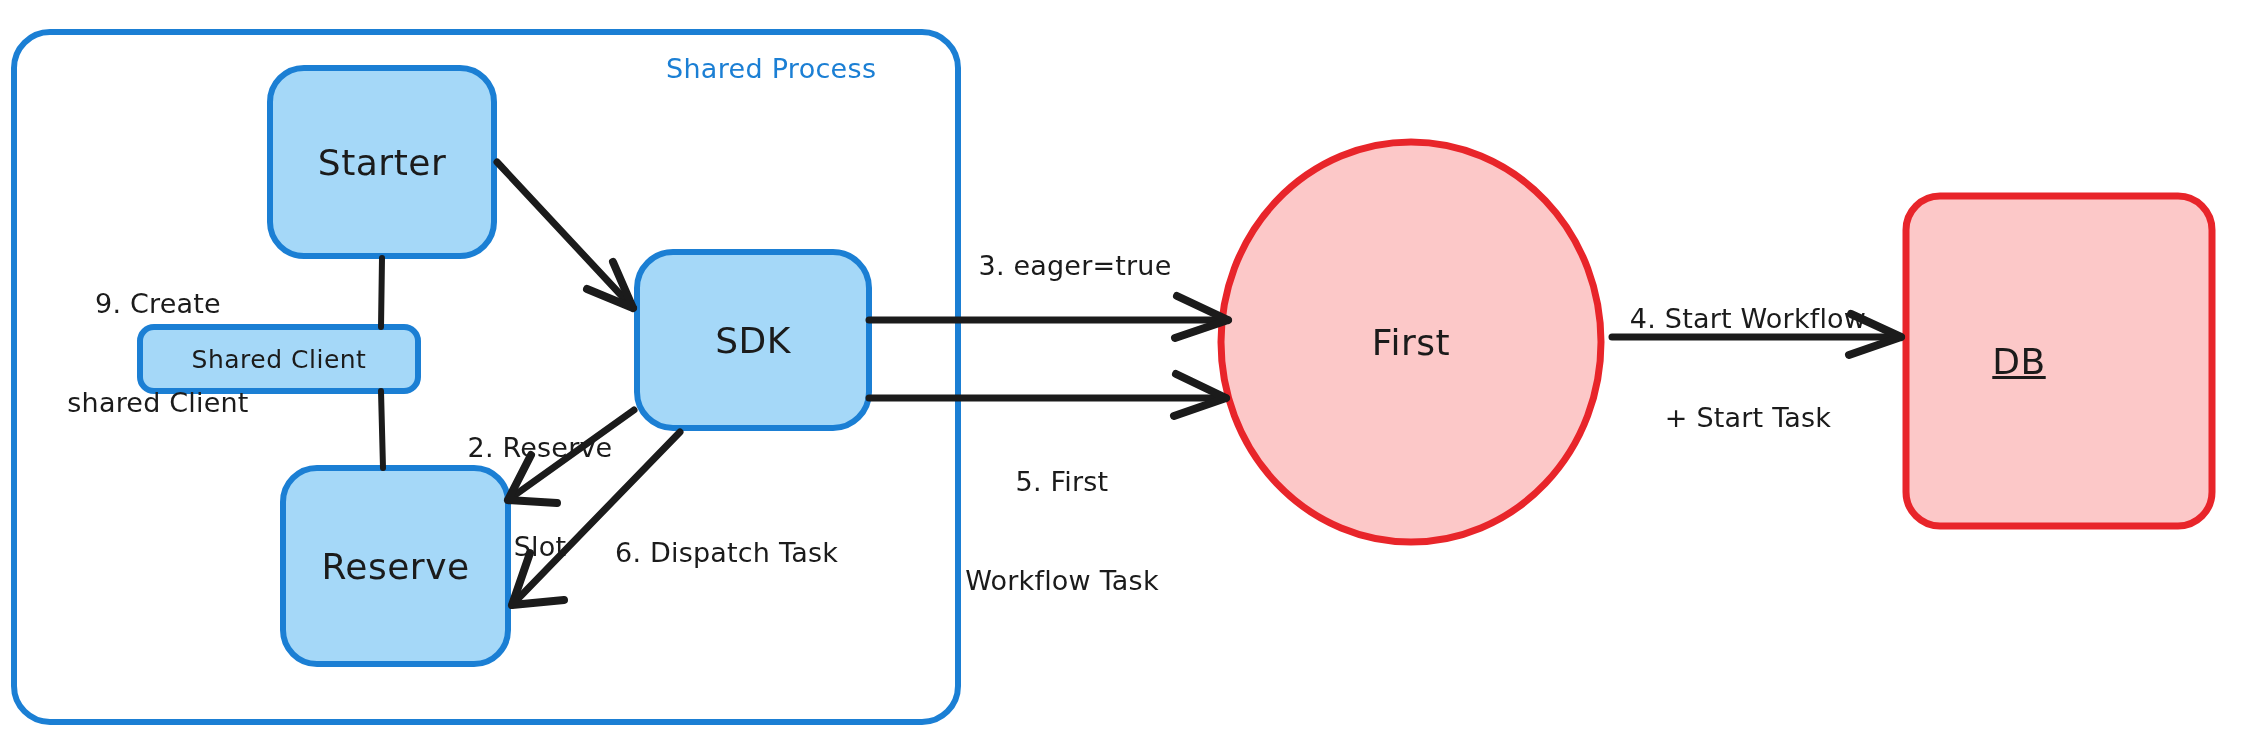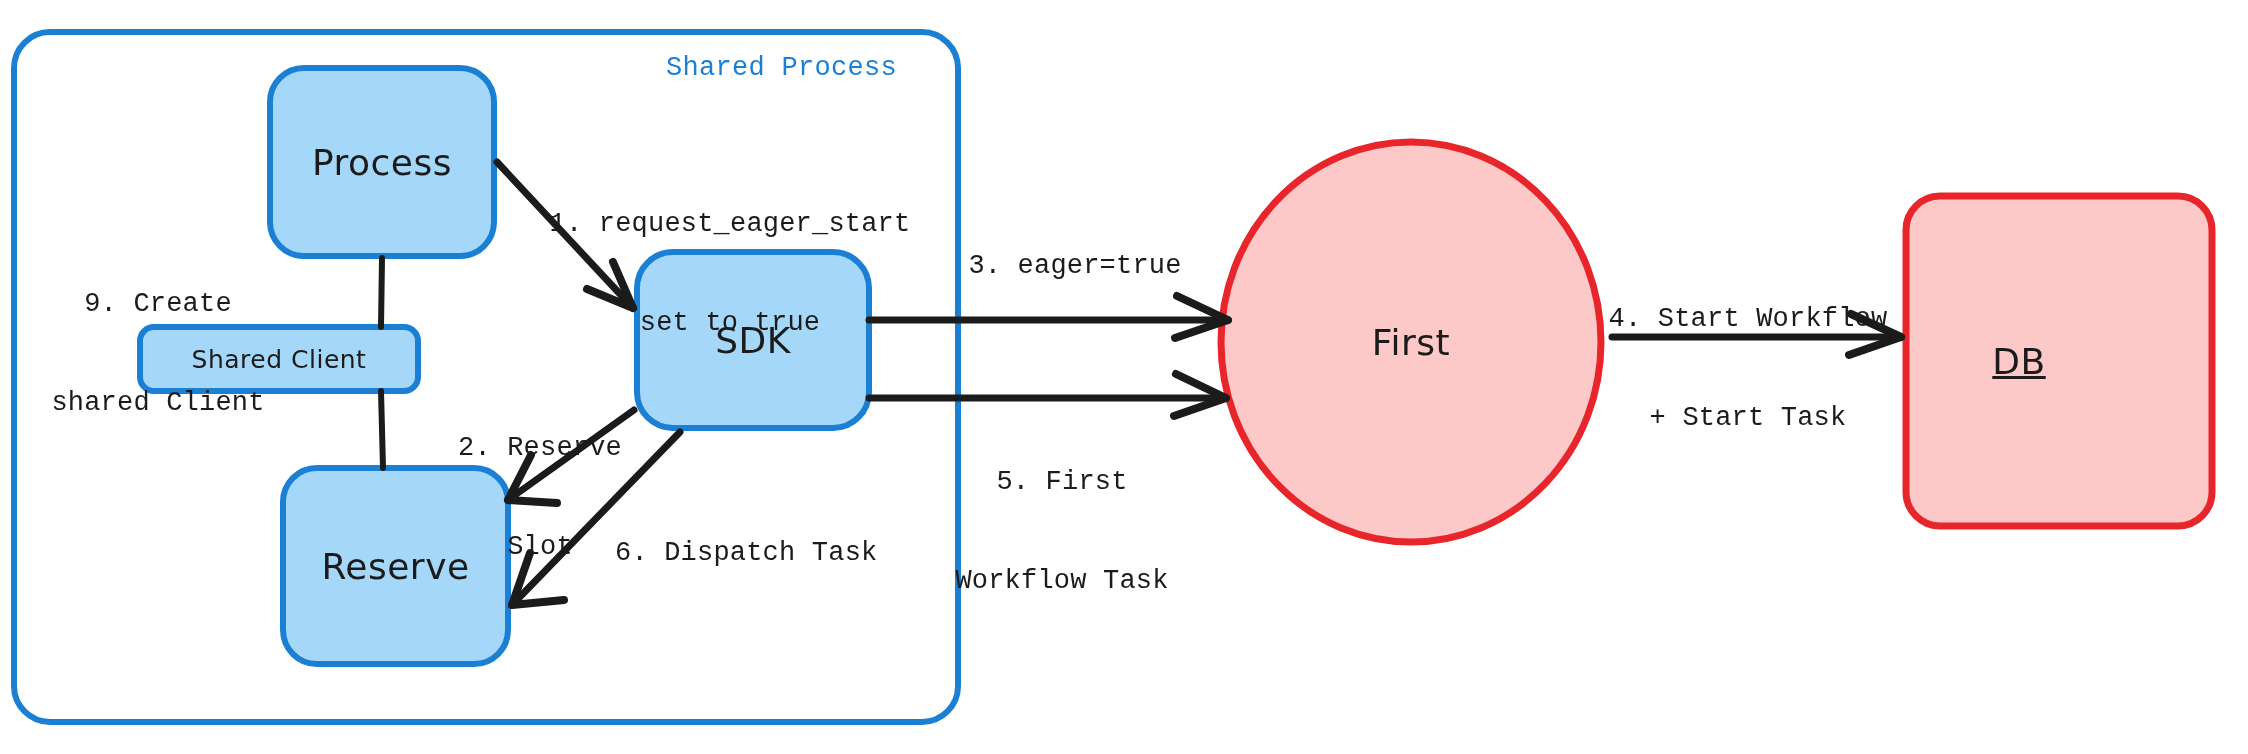--- a/index.html
+++ b/index.html
@@ -49,21 +49,21 @@
     letter-spacing: 0.2px;
   }
   .container-title {
     position: absolute;
     color: #1b7fd4;
     font-family: "DejaVu Sans", sans-serif;
     white-space: pre;
     letter-spacing: 0.3px;
   }
   .sz-xl { font-size: 36px; }
-  .sz-md { font-size: 27px; font-family: Liberation Mono, monospace; }
+  .sz-md { font-size: 27px; }
   .sz-sm { font-size: 25px; }
 </style>
 </head>
 <body>
 
 <div id="diagram-root">
 
   <svg id="diagram-svg" viewBox="0 0 2248 754" xmlns="http://www.w3.org/2000/svg">
 
     <rect x="14" y="32" width="944" height="690" rx="36" ry="36" fill="#ffffff" stroke="#1b7fd4" stroke-width="6"></rect>
@@ -98,41 +98,37 @@
 
     <path d="M 869 398 L 1226 398" fill="none" stroke="#1b1b1b" stroke-width="7" stroke-linecap="round"></path>
     <path d="M 1226 398 L 1176 374 M 1226 398 L 1174 416" fill="none" stroke="#1b1b1b" stroke-width="8" stroke-linecap="round"></path>
 
     <path d="M 1612 337 L 1901 337" fill="none" stroke="#1b1b1b" stroke-width="7" stroke-linecap="round"></path>
     <path d="M 1901 337 L 1851 314 M 1901 337 L 1849 355" fill="none" stroke="#1b1b1b" stroke-width="8" stroke-linecap="round"></path>
   </svg>
 
   <div class="container-title sz-md" style="left:666px; top:53px;">Shared Process</div>
 
-  <div class="node-label sz-xl" style="left:270px; top:68px; width:224px; height:188px;">Process</div>
+  <div class="node-label sz-xl" style="left:270px; top:68px; width:224px; height:188px;">Starter</div>
 
   <div class="node-label sz-sm" style="left:140px; top:327px; width:278px; height:64px;">Shared Client</div>
 
   <div class="node-label sz-xl" style="left:283px; top:468px; width:225px; height:196px;">Reserve</div>
 
   <div class="node-label sz-xl" style="left:637px; top:252px; width:232px; height:176px;">SDK</div>
 
   <div class="node-label sz-xl" style="left:1221px; top:242px; width:380px; height:200px;">First</div>
 
   <div class="node-label sz-xl" style="left:1866px; top:196px; width:306px; height:330px;text-decoration:underline;">DB</div>
 
   <div class="edge-label sz-md" style="left:18px; top:222px; width:280px;">
     <div>9. Create</div>
     <div>shared Client</div>
   </div>
 
-  <div class="edge-label sz-md" style="left:520px; top:142px; width:420px;">
-    <div>1. request_eager_start</div>
-    <div>set to true</div>
-  </div>
 
   <div class="edge-label sz-md" style="left:430px; top:366px; width:220px;">
     <div>2. Reserve</div>
     <div>Slot</div>
   </div>
 
   <div class="edge-label sz-md" style="left:935px; top:250px; width:280px;">3. eager=true</div>
 
   <div class="edge-label sz-md" style="left:1598px; top:237px; width:300px;">
     <div>4. Start Workflow</div>

